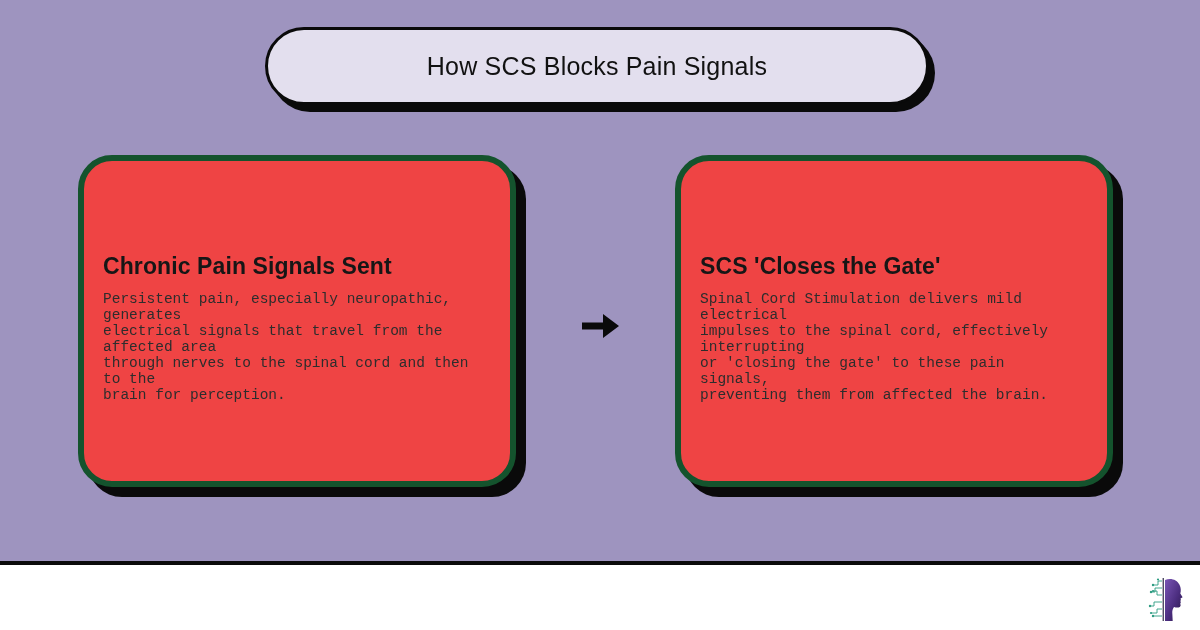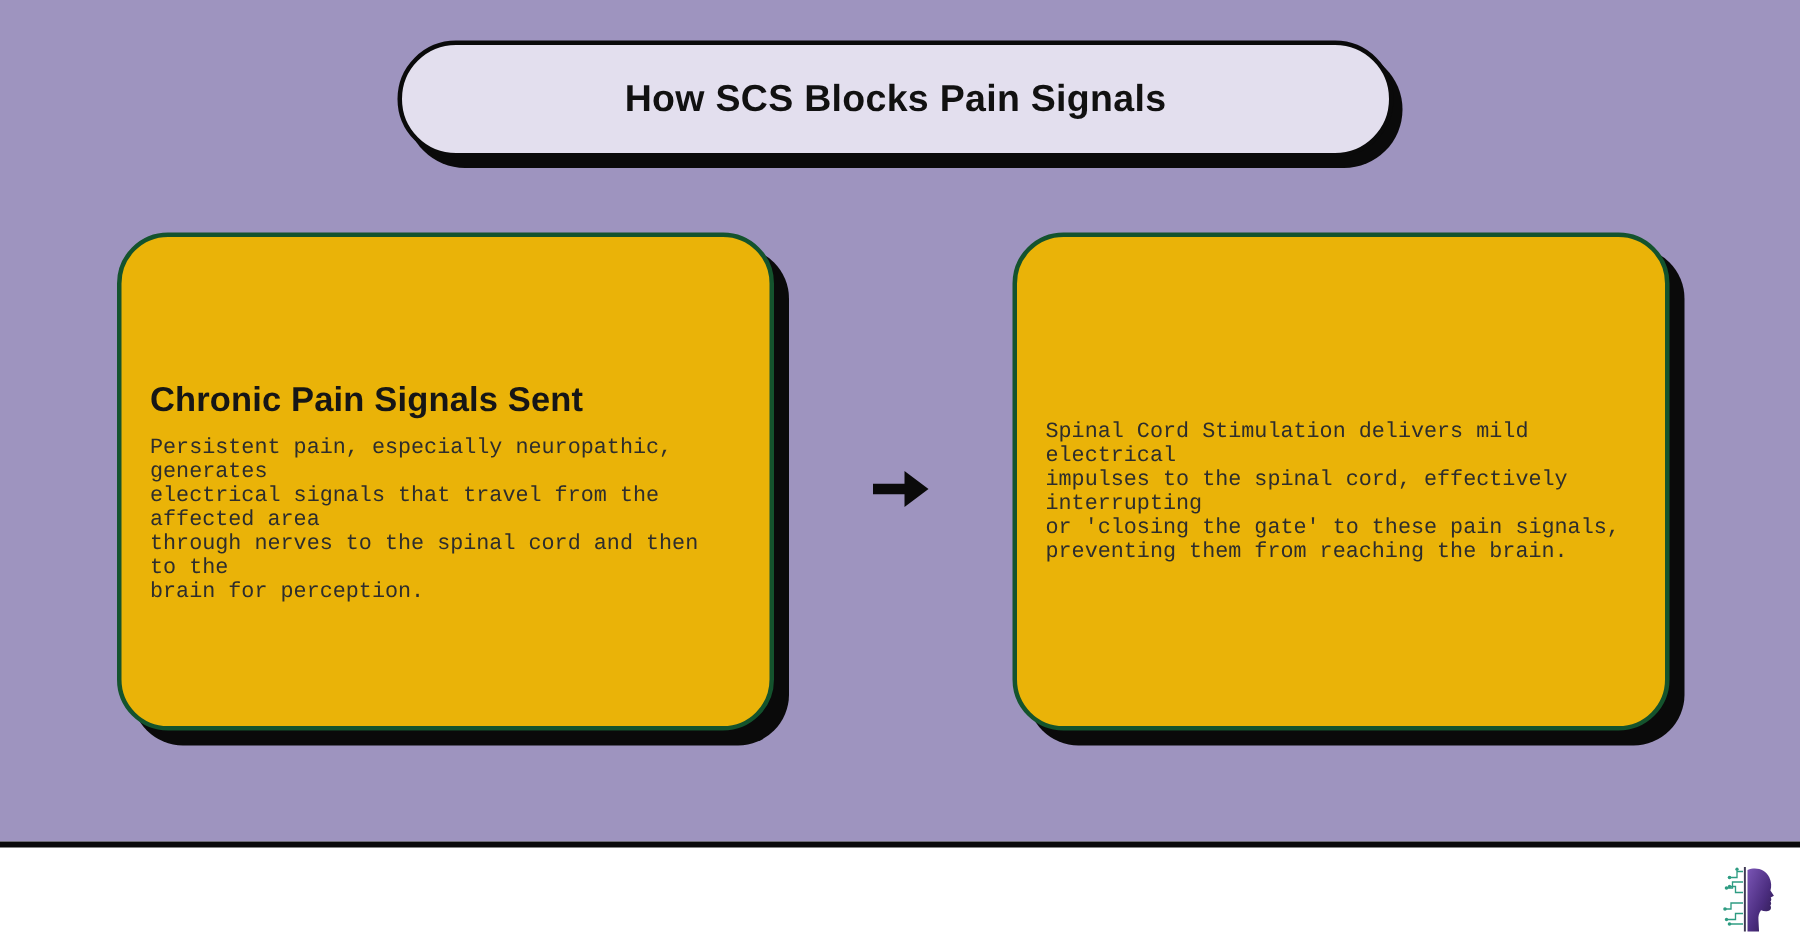--- a/index.html
+++ b/index.html
@@ -28,32 +28,32 @@
     border-radius: 42px;
     box-shadow: 6px 7px 0 #0a0a0a;
     display: flex;
     align-items: center;
     justify-content: center;
     box-sizing: border-box;
   }
   .title-pill h1 {
     margin: 0;
     font-size: 25px;
-    font-weight: bold;
+    font-weight: normal;
     color: #111111;
     letter-spacing: 0.2px;
   }
   
   .card {
     position: absolute;
     top: 155px;
     width: 438px;
     height: 332px;
-    background: #eab308;
-    border: 3px solid #14532d;
+    background: #ef4444;
+    border: 6px solid #14532d;
     border-radius: 34px;
     box-shadow: 10px 10px 0 #0a0a0a;
     box-sizing: border-box;
     display: flex;
     flex-direction: column;
     justify-content: center;
     padding: 14px 30px 0 19px;
   }
   .card-left  { left: 78px; }
   .card-right { left: 675px; }
@@ -116,24 +116,25 @@
 brain for perception.</p>
   </div>
 
   <div class="connector">
     <svg width="42" height="42" viewBox="0 0 42 42" aria-hidden="true">
       <path d="M3 17.5 h21 v-8.5 L40 21 L24 33 v-8.5 H3 z" fill="#0a0a0a"></path>
     </svg>
   </div>
 
   <div class="card card-right">
+    <h2>SCS 'Closes the Gate'</h2>
     <p>Spinal Cord Stimulation delivers mild electrical
 impulses to the spinal cord, effectively interrupting
 or 'closing the gate' to these pain signals,
-preventing them from reaching the brain.</p>
+preventing them from affected the brain.</p>
   </div>
 
   <div class="footer-bar"></div>
 
   <div class="brand-logo">
     <svg width="40" height="46" viewBox="0 0 40 46" aria-hidden="true">
       <defs>
         <linearGradient id="hg" x1="0" y1="0" x2="1" y2="1">
           <stop offset="0" stop-color="#7a55b5"></stop>
           <stop offset="0.55" stop-color="#4b2d7f"></stop>

